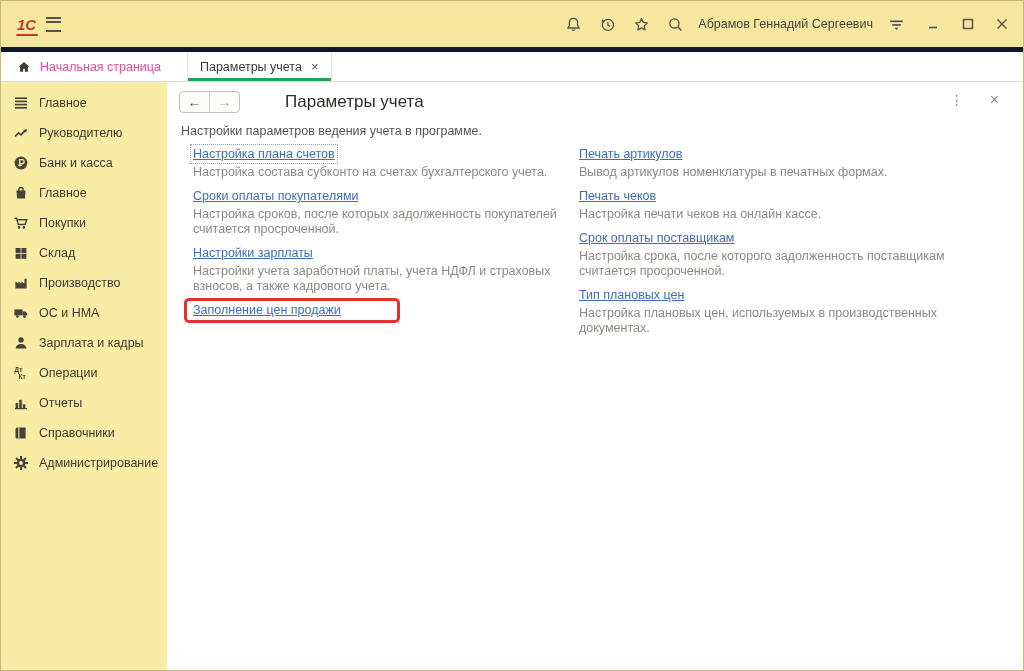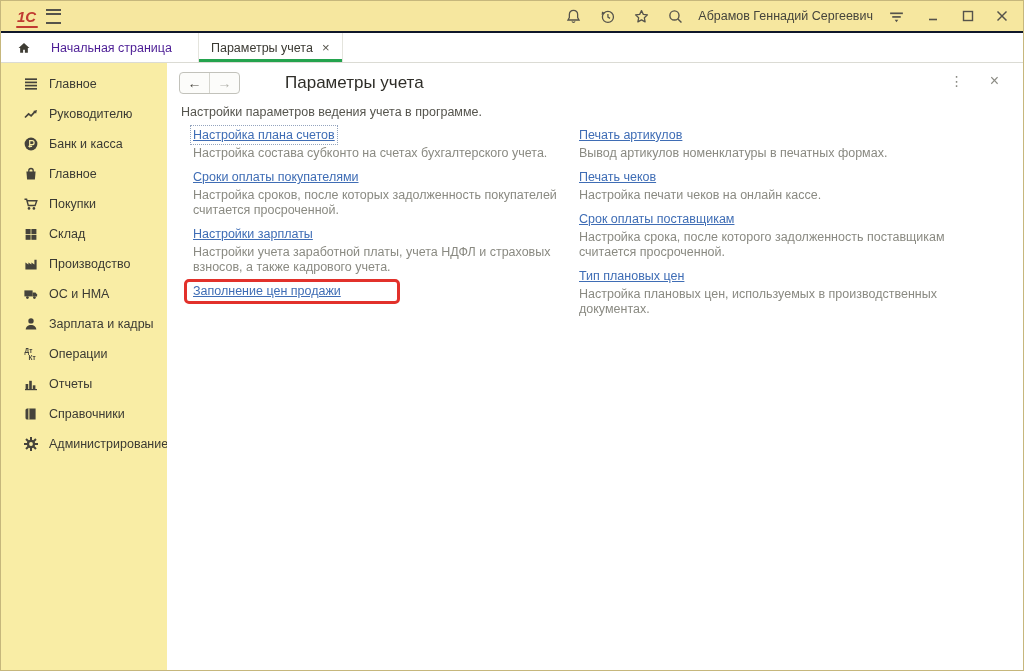--- a/index.html
+++ b/index.html
@@ -5,52 +5,52 @@
   html,body{margin:0;padding:0;background:#fff;}
   .window{
     width:1024px;height:671px;box-sizing:border-box;
     border:1px solid #C6B77C;background:#fff;overflow:hidden;
     font-family:"Liberation Sans","DejaVu Sans",sans-serif;
     font-size:12.5px;color:#3B3A33;position:relative;
     display:flex;flex-direction:column;
   }
   
   .titlebar{
-    height:30px;min-height:30px;background:#F6E79F;border-bottom:2px solid #0f172a;
-    display:flex;align-items:center;padding:0 8px;
+    height:30px;min-height:30px;background:#F6E79F;border-bottom:5px solid #0f172a;
+    display:flex;align-items:center;padding:8px 8px;
   }
   .logo{font-weight:700;font-style:italic;font-size:15px;color:#C03A31;
     margin:0 10px 0 8px;position:relative;line-height:1;}
   .logo::after{content:"";position:absolute;left:-1px;right:-2px;bottom:-4px;height:2px;
     background:#C03A31;border-radius:2px;}
   .burger{width:15px;height:11px;display:inline-block;margin-right:16px;cursor:pointer;
     border-top:2px solid #55534B;border-bottom:2px solid #55534B;position:relative;}
   .burger::before{content:"";position:absolute;left:0;right:0;top:2.5px;height:2px;background:#55534B;}
   .app-title{color:#45443C;}
   .tb-spacer{flex:1;}
   .tb-icons{display:flex;align-items:center;gap:16px;margin-right:14px;}
   .tb-icon{width:18px;height:18px;display:inline-flex;align-items:center;justify-content:center;cursor:pointer;}
   .tb-icon svg{width:17px;height:17px;}
   .user-name{color:#45443C;margin-right:14px;cursor:pointer;}
   .win-controls{display:flex;align-items:center;gap:20px;margin-right:6px;color:#55534B;}
   .win-btn{cursor:pointer;display:inline-flex;align-items:center;justify-content:center;width:14px;height:14px;}
   .win-btn svg{width:12px;height:12px;}
   
   .tabbar{height:29px;min-height:29px;background:#FFFFFF;border-bottom:1px solid #DBDBD4;
     display:flex;align-items:stretch;}
-  .home-tab{display:flex;align-items:center;gap:20px;padding:0 26px 0 16px;cursor:pointer;color:#4c1d95;}
+  .home-tab{display:flex;align-items:center;gap:9px;padding:0 26px 0 16px;cursor:pointer;color:#ec4899;}
   .home-tab svg{width:14px;height:14px;}
   .tab{display:flex;align-items:center;padding:0 12px;cursor:pointer;color:#3B3A33;
     border-left:1px solid #E4E4DD;border-right:1px solid #E4E4DD;position:relative;
     box-shadow:inset 0 -3px 0 #24A34E;}
   .tab-close{margin-left:9px;color:#56544C;font-size:13px;line-height:1;cursor:pointer;}
   
   .app-body{flex:1;display:flex;min-height:0;}
   .sidebar{width:166px;min-width:166px;background:#F9EDA5;padding-top:6px;}
-  .side-item{height:30px;display:flex;align-items:center;padding-left:22px;cursor:pointer;}
+  .side-item{height:30px;display:flex;align-items:center;padding-left:12px;cursor:pointer;}
   .side-icon{width:16px;height:16px;margin-right:10px;display:inline-flex;align-items:center;justify-content:center;}
   .side-icon svg{width:16px;height:16px;}
   .side-label{color:#3B3A33;}
   
   .content{flex:1;background:#fff;position:relative;overflow:hidden;}
   .content-header{display:flex;align-items:center;padding:9px 14px 0 12px;}
   .nav-buttons{display:inline-flex;border:1px solid #C2C2BB;border-radius:4px;overflow:hidden;background:#FCFCFA;}
   .nav-btn{width:29px;height:20px;display:flex;align-items:center;justify-content:center;
     font-size:14px;line-height:1;cursor:pointer;}
   .nav-btn.back{color:#4A4840;border-right:1px solid #D5D5CE;}

